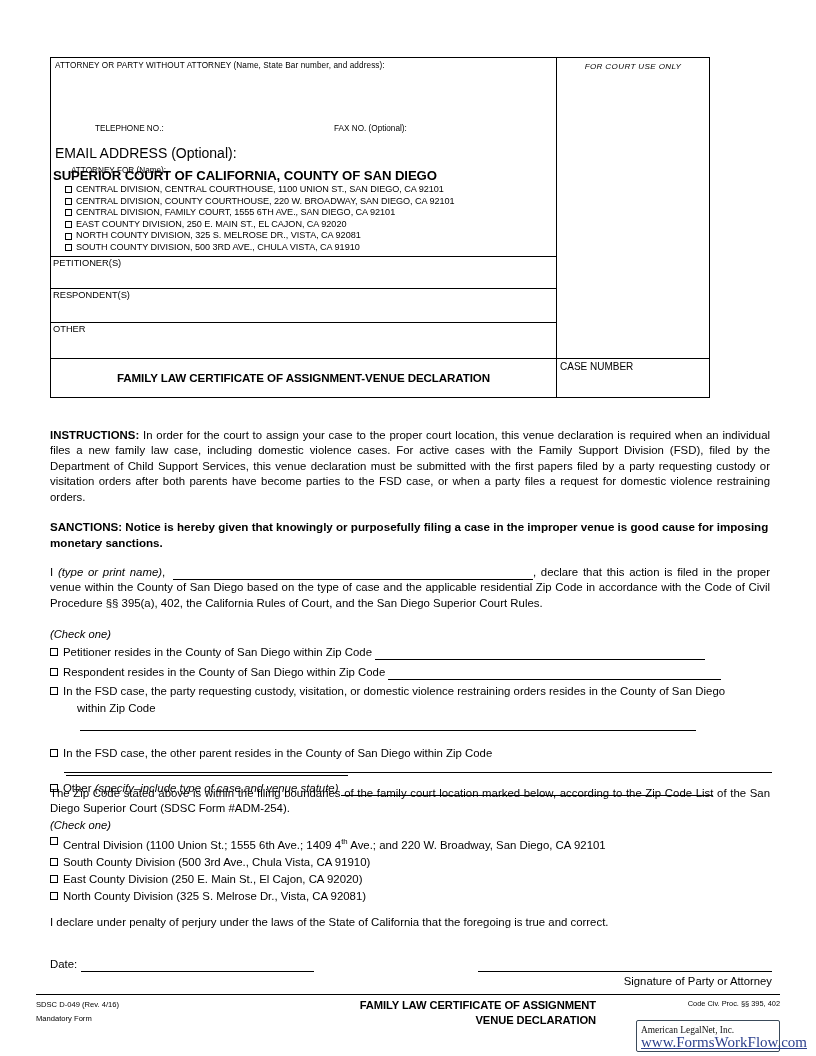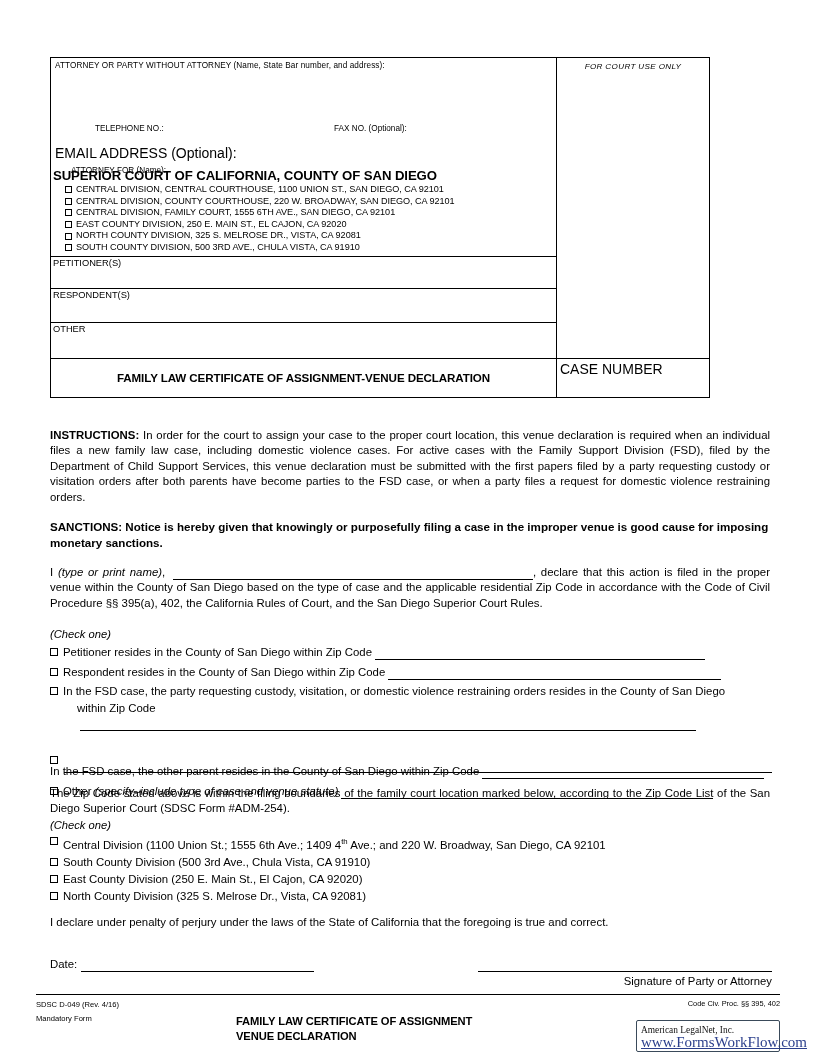--- a/index.html
+++ b/index.html
@@ -141,21 +141,21 @@
     align-items: center;
     justify-content: center;
     height: 38px;
     font-size: 11.6px;
     font-weight: bold;
     letter-spacing: -0.1px;
   }
   .case-number-cell {
     flex: 1;
     box-sizing: border-box;
-    font-size: 14px;
+    font-size: 10px;
     padding: 2px 0 0 3px;
   }
 
   
   .body-text {
     position: absolute;
     left: 50px;
     width: 720px;
     font-size: 11.4px;
     line-height: 15.4px;
@@ -274,23 +274,23 @@
   .footer-left {
     position: absolute;
     left: 0;
     top: 0;
     font-size: 7.6px;
     line-height: 13.5px;
   }
   .footer-center {
     position: absolute;
     left: 200px;
-    top: 16px;
+    top: 0;
     width: 360px;
-    text-align: left;
+    text-align: right;
     font-size: 11.2px;
     font-weight: bold;
     line-height: 14.5px;
     letter-spacing: -0.1px;
   }
   .footer-right {
     position: absolute;
     right: 0;
     top: 1px;
     font-size: 7.4px;
@@ -445,21 +445,21 @@
     <div class="check-item">
       <span class="cb2"></span>
       <span class="ci-text">
         <span>In the FSD case, the party requesting custody, visitation, or domestic violence restraining orders resides in the County of San Diego</span>
         <span style="display:block; padding-left:14px; margin-top:2px;">
           <span>within Zip Code</span><span class="rule" style="width:616px"></span>
         </span>
       </span>
     </div>
 
-    <div class="check-item" style="margin-top:22px;flex-direction:column;">
+    <div class="check-item" style="margin-top:15px;">
       <span class="cb2"></span>
       <span class="ci-text">
         <span>In the FSD case, the other parent resides in the County of San Diego within Zip Code</span><span class="rule" style="width:282px"></span>
       </span>
     </div>
 
     <div class="check-item">
       <span class="cb2"></span>
       <span class="ci-text">
         <span>Other </span><span class="i">(specify–include type of case and venue statute)</span><span class="rule" style="width:372px"></span>

